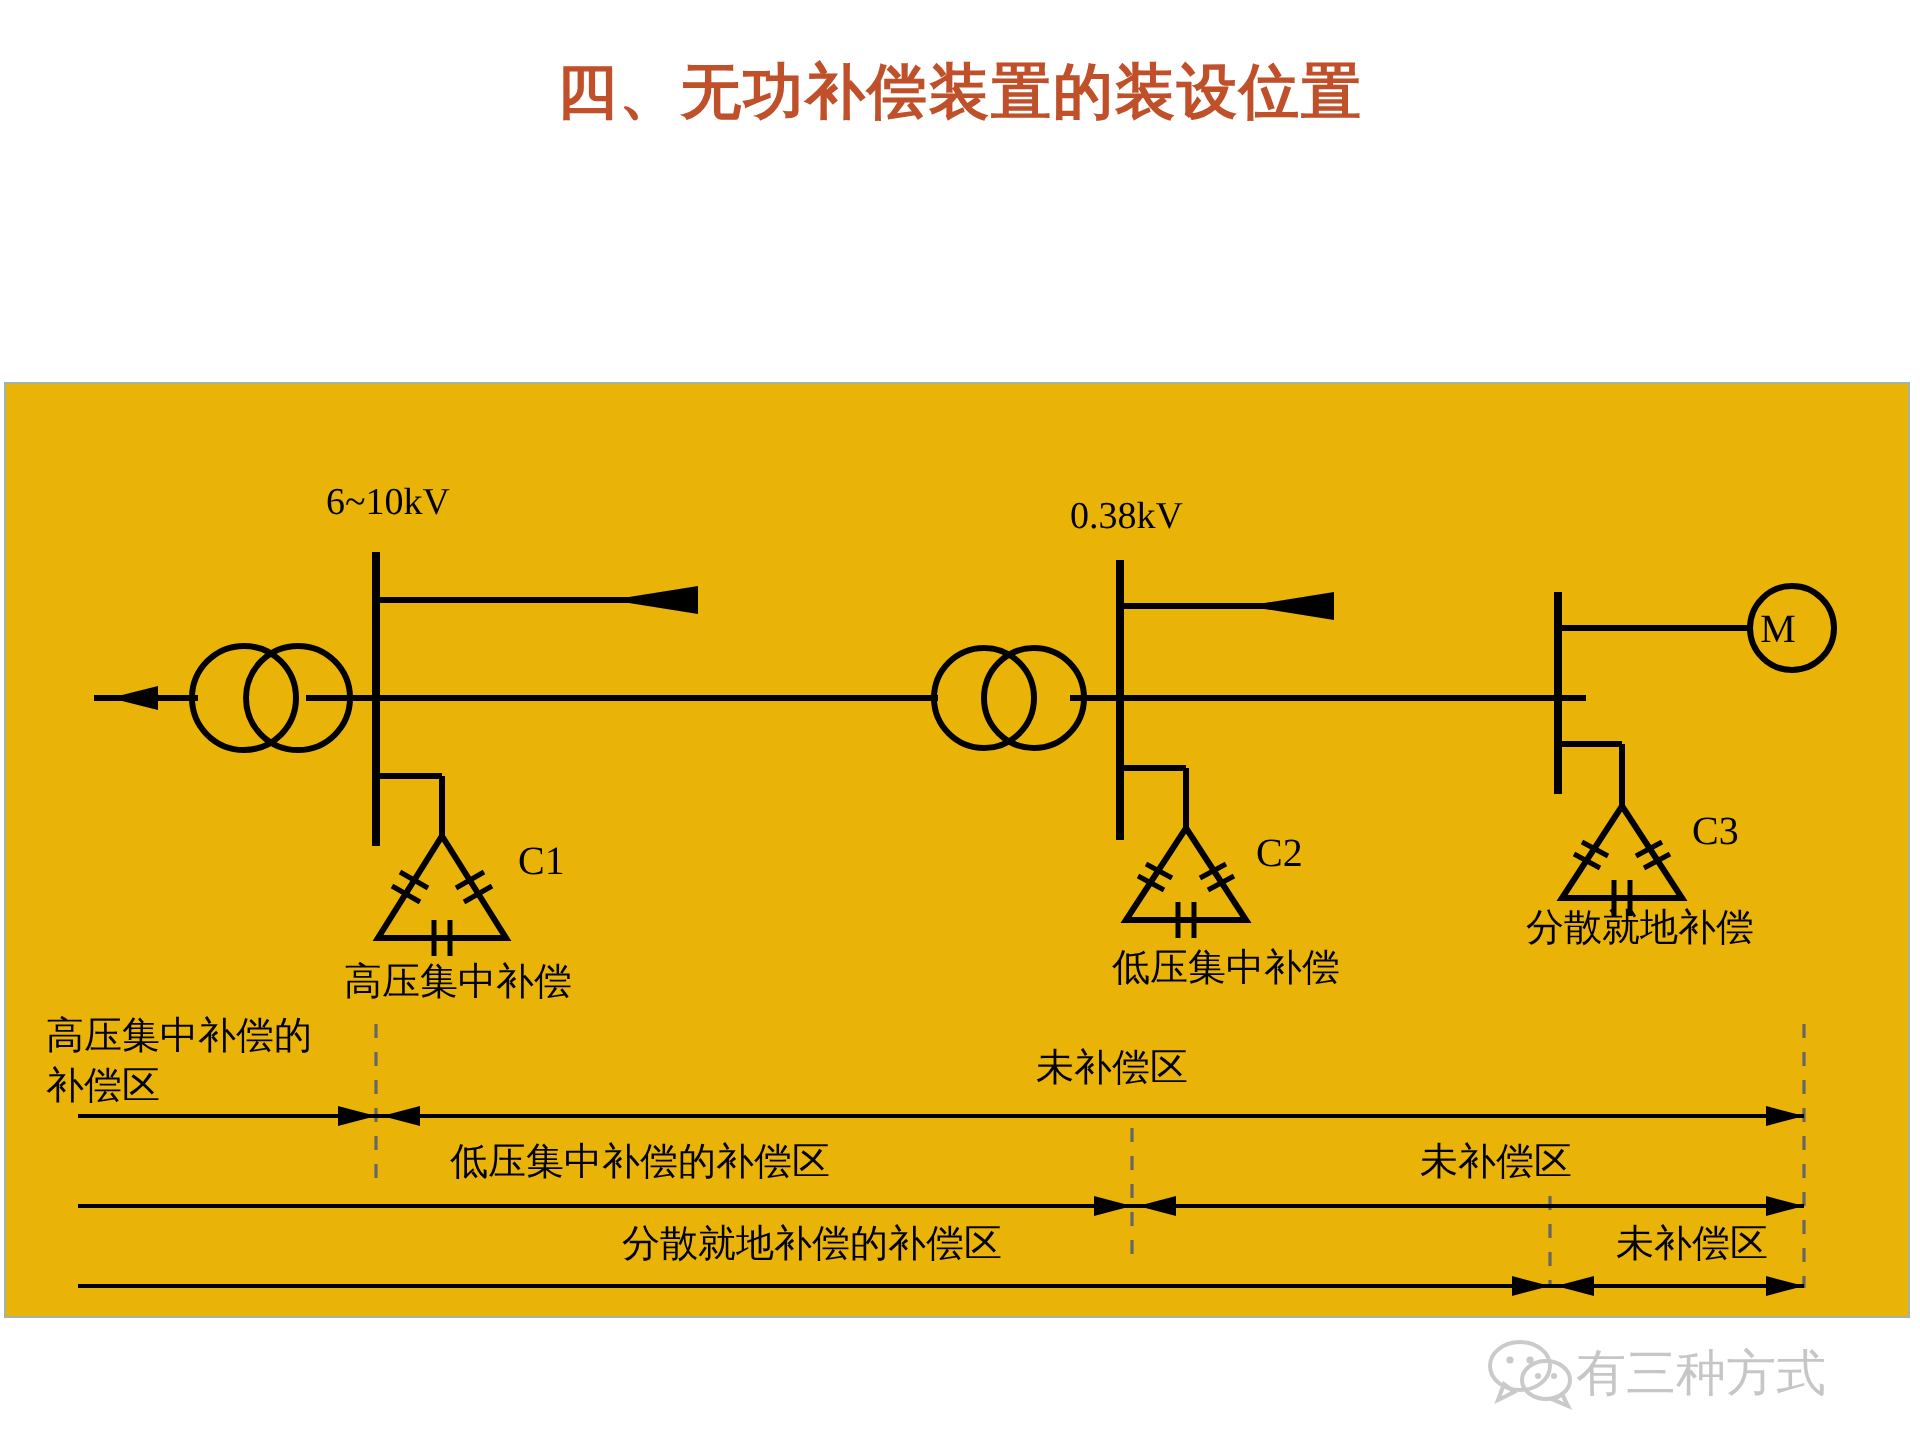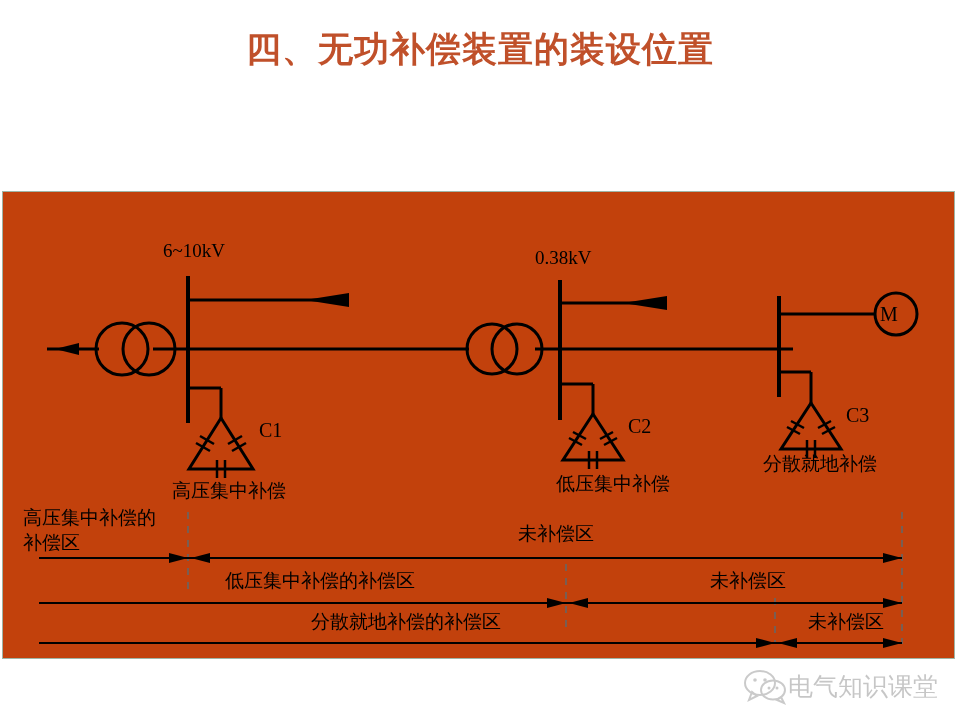--- a/index.html
+++ b/index.html
@@ -19,21 +19,21 @@
     width: 960px;
     height: 720px;
   }
   .slide-title {
     position: absolute;
     left: 0;
     top: 26px;
     width: 960px;
     text-align: center;
     color: #c0502a;
-    font-size: 35px;
+    font-size: 30px;
     font-weight: bold;
     letter-spacing: 1px;
     font-family: "Liberation Serif", "DejaVu Serif", serif;
   }
   .body-text {
     position: absolute;
     left: 28px;
     top: 92px;
     width: 912px;
     color: #111111;
@@ -42,21 +42,21 @@
     text-indent: 50px;
     font-family: "Liberation Serif", "DejaVu Serif", serif;
   }
   .diagram-panel {
     position: absolute;
     left: 2px;
     top: 191px;
     width: 953px;
     height: 468px;
     border: 1px solid #9fb5a6;
-    background: #c2410c;
+    background: #eab308;
     box-sizing: border-box;
   }
   .diagram-svg {
     position: absolute;
     left: 0;
     top: 0;
   }
   .watermark {
     position: absolute;
     left: 742px;
@@ -245,16 +245,16 @@
     <svg width="46" height="40" viewBox="0 0 46 40">
       <ellipse cx="18" cy="17" rx="15" ry="12" fill="none" stroke="#777" stroke-width="2"></ellipse>
       <polygon points="10,26 7,34 15,30" fill="none" stroke="#777" stroke-width="2"></polygon>
       <circle cx="13" cy="14" r="1.8" fill="#777"></circle>
       <circle cx="23" cy="14" r="1.8" fill="#777"></circle>
       <ellipse cx="31" cy="24" rx="12" ry="9.5" fill="none" stroke="#777" stroke-width="2"></ellipse>
       <polygon points="39,31 42,37 35,34" fill="none" stroke="#777" stroke-width="2"></polygon>
       <circle cx="27" cy="22" r="1.5" fill="#777"></circle>
       <circle cx="35" cy="22" r="1.5" fill="#777"></circle>
     </svg>
-    <div class="wm-text">电气知识课堂</div>
+    <div class="wm-text">有三种方式</div>
   </div>
 
 </div>
 
 </body></html>

